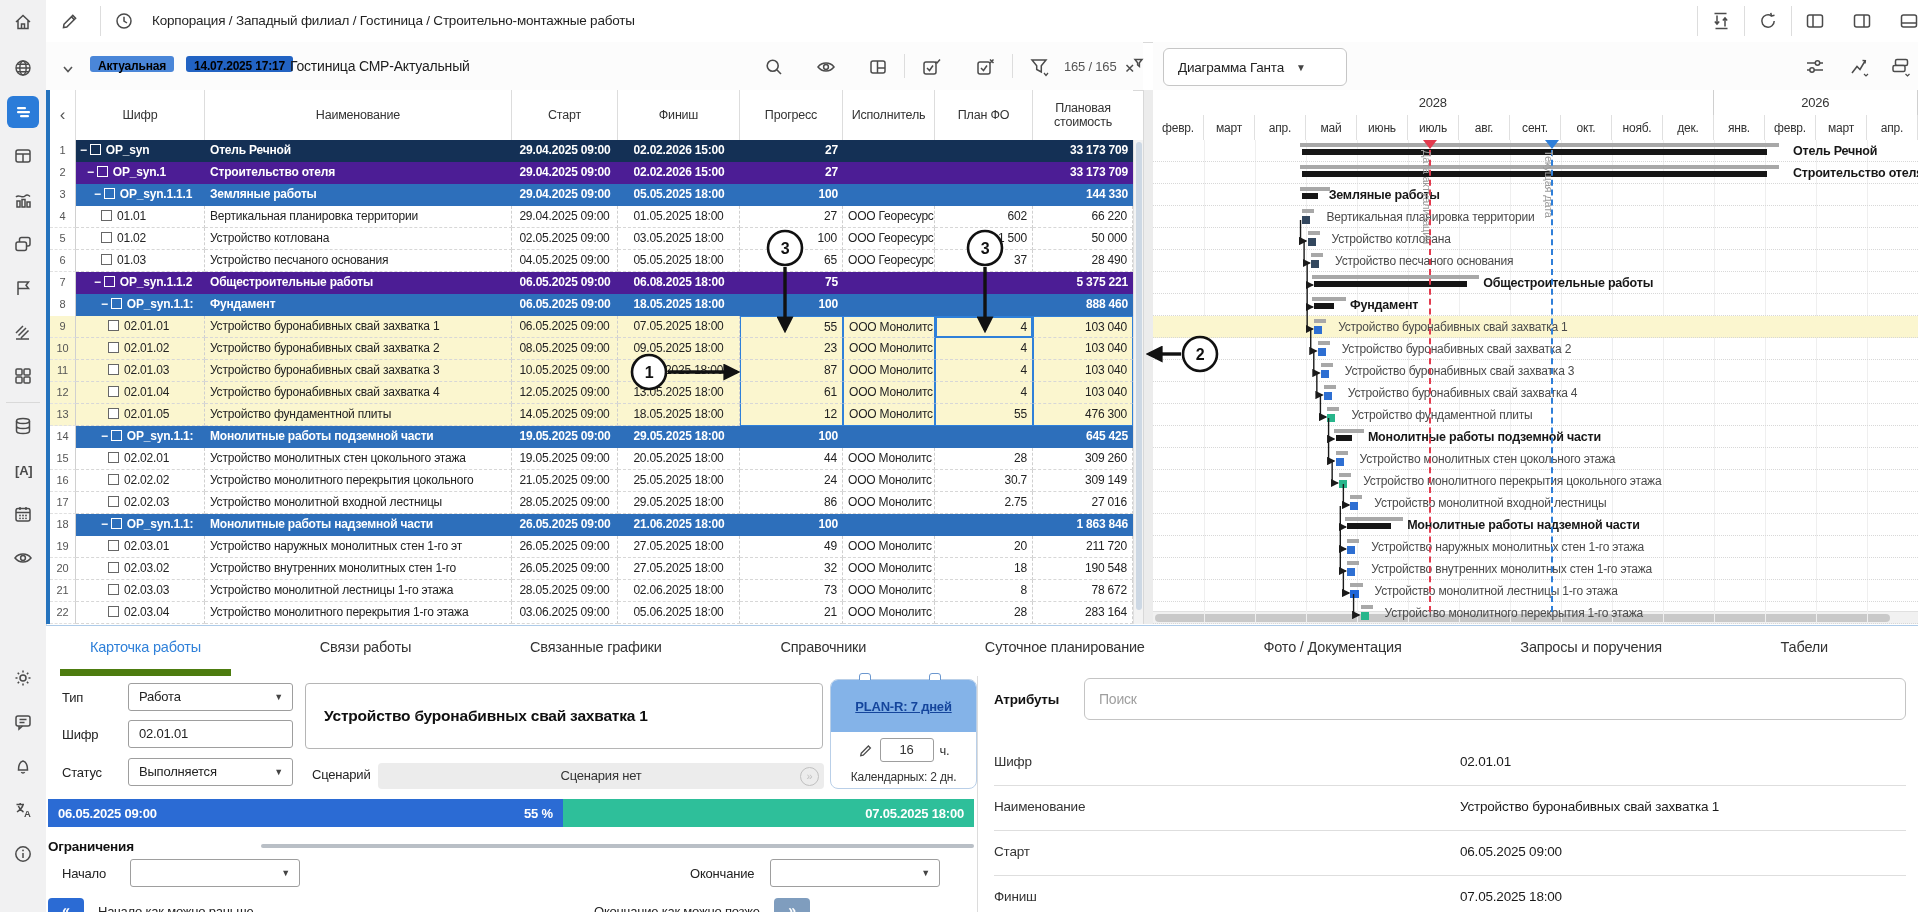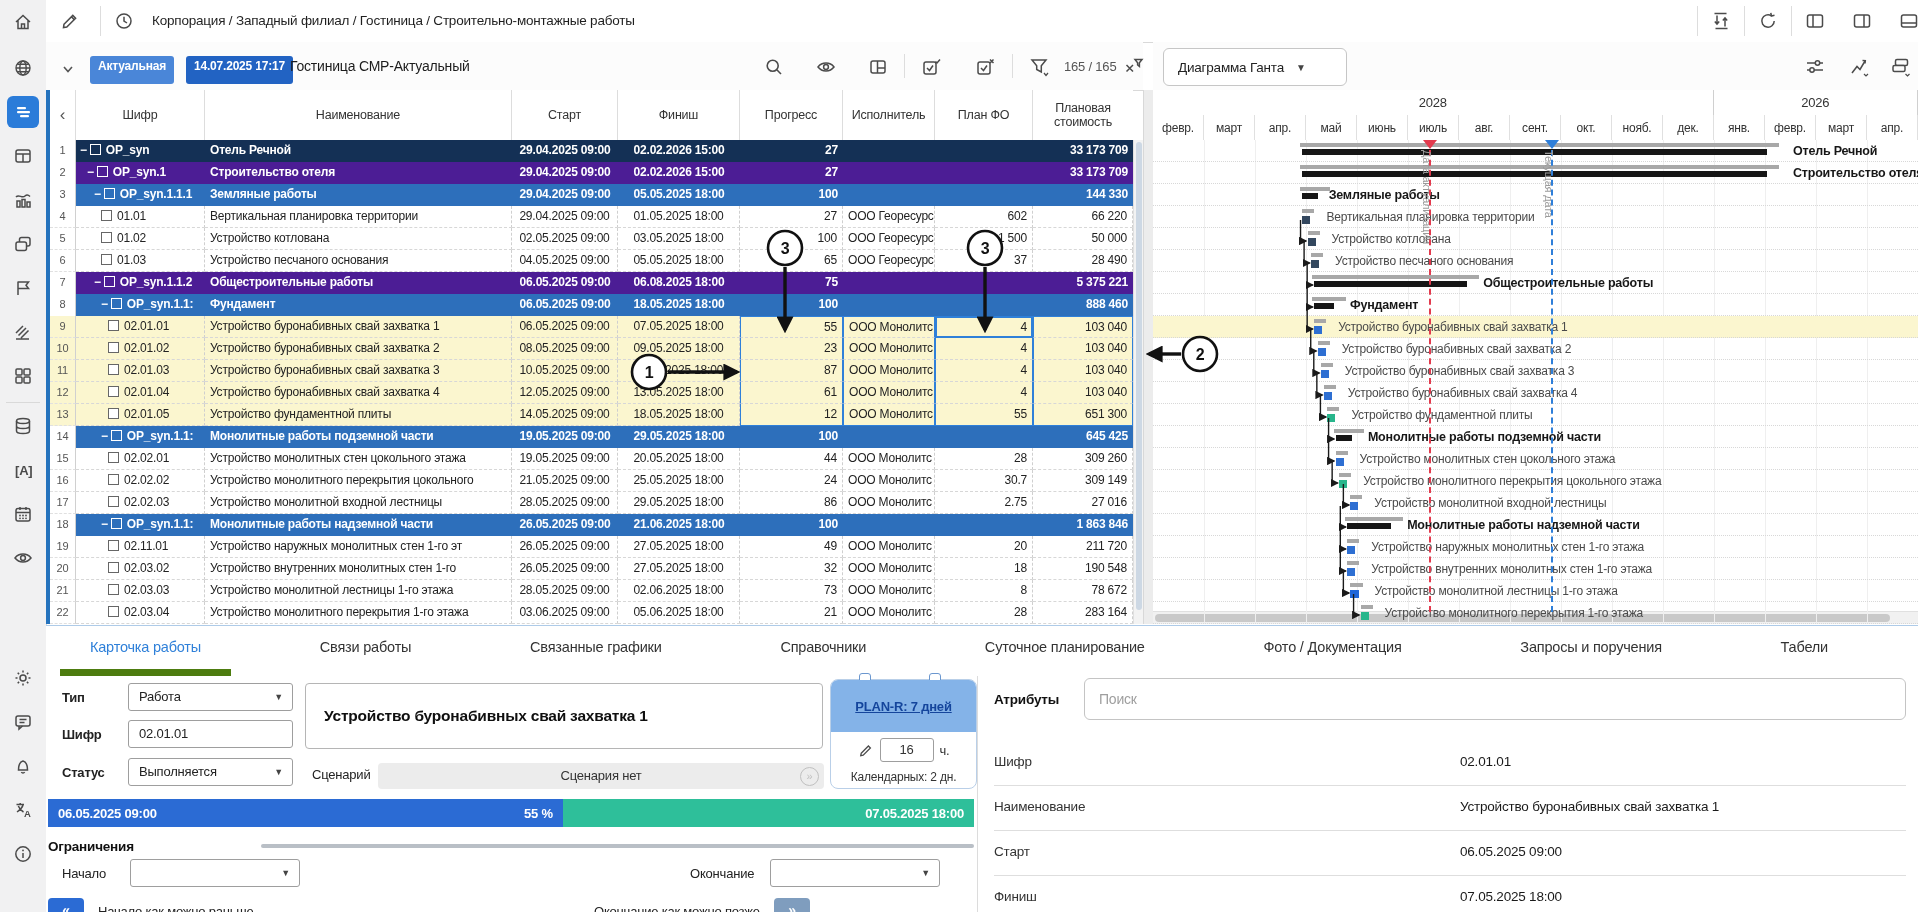--- a/index.html
+++ b/index.html
@@ -11,21 +11,21 @@
   #rail{left:0;top:0;width:46px;height:912px;background:#f1f1f2;border-right:1px solid #d9d9d9;}
   .railbtn{position:absolute;left:7px;width:32px;height:32px;display:flex;align-items:center;justify-content:center;border-radius:6px;}
   .railbtn.active{background:#2b7cd9;}
   .raildiv{position:absolute;left:6px;width:34px;height:1px;background:#d9d9d9;}
   
   #topbar{left:46px;top:0;width:1872px;height:42px;background:#fff;border-bottom:1px solid #d9d9d9;}
   .vdiv{position:absolute;top:6px;width:1px;height:30px;background:#ddd;}
   #breadcrumb{position:absolute;left:106px;top:13px;font-size:13.5px;color:#1f1f1f;}
   
   #toolbar2{left:46px;top:42px;width:1097px;height:48px;background:#fcfcfc;border-bottom:1px solid #d9d9d9;}
-  .badge{position:absolute;top:14px;height:28px;line-height:20px;border-radius:3px;color:#ffffff;font-size:12px;padding:0 8px;font-weight:600;}
+  .badge{position:absolute;top:14px;height:16px;line-height:20px;border-radius:3px;color:#000000;font-size:12px;padding:0 8px;font-weight:600;}
   #vtitle{position:absolute;left:244px;top:16px;font-size:14px;color:#1c1c1c;}
   .tbico{position:absolute;top:13px;width:24px;height:24px;display:flex;align-items:center;justify-content:center;}
   #fcount{position:absolute;top:17px;font-size:13px;color:#555;}
   
   #gtoolbar{left:1153px;top:42px;width:765px;height:48px;background:#fcfcfc;border-bottom:1px solid #d9d9d9;}
   #gantt-select{position:absolute;left:10px;top:6px;width:168px;height:36px;background:#fff;border:1px solid #c6c6c6;border-radius:6px;
      font-size:13.5px;color:#222;display:flex;align-items:center;padding-left:14px;}
   #gantt-select .car{margin-left:12px;font-size:10px;color:#444;}
   
   #lstrip{left:46px;top:90px;width:4px;height:534px;background:#2573bd;}
@@ -69,21 +69,21 @@
   .glabel.b{font-weight:700;color:#171717;font-size:12.5px;}
   .marker{position:absolute;top:0;height:472px;width:0;border-left:2px dashed;}
   .mlabel{position:absolute;font-size:11px;color:#9a9a9a;white-space:nowrap;transform:rotate(90deg);transform-origin:left top;}
   #hscroll{position:absolute;left:0;bottom:0;width:765px;height:12px;background:#f1f1f1;border-top:1px solid #e0e0e0;}
   #hthumb{position:absolute;left:2px;top:2px;width:735px;height:8px;background:#c9c9c9;border-radius:4px;}
   
   #bottom{left:46px;top:625px;width:1872px;height:287px;background:#fff;border-top:1px solid #aecbe8;}
   #tabs{position:absolute;left:0;top:0;width:1872px;height:46px;display:flex;justify-content:space-between;padding:0 60px 0 14px;box-sizing:border-box;}
   .tab{height:43px;line-height:43px;font-size:14.5px;color:#333;padding:0 30px;white-space:nowrap;}
   .tab.active{color:#2f80d9;border-bottom:7px solid #4d7c0f;}
-  .flabel{position:absolute;font-size:13px;color:#222;font-weight:700;}
+  .flabel{position:absolute;font-size:13px;color:#222;font-weight:400;}
   .selbox{position:absolute;height:28px;background:#fff;border:1px solid #9e9e9e;border-radius:3px;font-size:13px;line-height:26px;padding-left:10px;box-sizing:border-box;}
   .selbox .car{position:absolute;right:9px;top:0;font-size:9px;color:#444;line-height:26px;}
   .inputbox{position:absolute;height:28px;background:#fff;border:1px solid #9e9e9e;border-radius:3px;font-size:13px;line-height:26px;padding-left:10px;box-sizing:border-box;}
   #namebox{position:absolute;left:259px;top:57px;width:518px;height:66px;border:1px solid #b5b5b5;border-radius:4px;
      font-size:15.5px;font-weight:700;color:#0f0f0f;line-height:64px;padding-left:18px;box-sizing:border-box;white-space:nowrap;overflow:hidden;}
   #scenfield{position:absolute;left:332px;top:137px;width:446px;height:26px;background:#ececec;border-radius:4px;font-size:13px;color:#333;
      text-align:center;line-height:26px;}
   #scenarrow{position:absolute;right:5px;top:4px;width:17px;height:17px;border:1.5px solid #c0c0c0;border-radius:50%;color:#c0c0c0;
      font-size:11px;line-height:16px;text-align:center;}
   #plancard{position:absolute;left:784px;top:53px;width:147px;height:110px;border:1px solid #b9cfe8;border-radius:8px;box-sizing:border-box;}
@@ -520,21 +520,21 @@
       </div>
       <div class="trow hl" style="top: 264px;">
         <div class="c cnum">13</div>
         <div class="c" style="padding-left: 32px;"><span class="cb"></span><span>02.01.05</span></div>
         <div class="c ">Устройство фундаментной плиты</div>
         <div class="c ctr">14.05.2025 09:00</div>
         <div class="c ctr">18.05.2025 18:00</div>
         <div class="c r selv selb">12</div>
         <div class="c selv selb">ООО Монолитс</div>
         <div class="c r selv selb">55</div>
-        <div class="c r selv selb">651 300</div>
+        <div class="c r selv selb">476 300</div>
       </div>
       <div class="trow sum t2" style="top: 286px;">
         <div class="c cnum">14</div>
         <div class="c" style="padding-left: 25px;"><span class="minus">−</span><span class="cb"></span><span>OP_syn.1.1:</span></div>
         <div class="c ">Монолитные работы подземной части</div>
         <div class="c ctr">19.05.2025 09:00</div>
         <div class="c ctr">29.05.2025 18:00</div>
         <div class="c r">100</div>
         <div class="c "></div>
         <div class="c r"></div>
@@ -579,21 +579,21 @@
         <div class="c ">Монолитные работы надземной части</div>
         <div class="c ctr">26.05.2025 09:00</div>
         <div class="c ctr">21.06.2025 18:00</div>
         <div class="c r">100</div>
         <div class="c "></div>
         <div class="c r"></div>
         <div class="c r">1 863 846</div>
       </div>
       <div class="trow" style="top: 396px;">
         <div class="c cnum">19</div>
-        <div class="c" style="padding-left: 32px;"><span class="cb"></span><span>02.11.01</span></div>
+        <div class="c" style="padding-left: 32px;"><span class="cb"></span><span>02.03.01</span></div>
         <div class="c ">Устройство наружных монолитных стен 1-го эт</div>
         <div class="c ctr">26.05.2025 09:00</div>
         <div class="c ctr">27.05.2025 18:00</div>
         <div class="c r">49</div>
         <div class="c ">ООО Монолитс</div>
         <div class="c r">20</div>
         <div class="c r">211 720</div>
       </div>
       <div class="trow" style="top: 418px;">
         <div class="c cnum">20</div>

